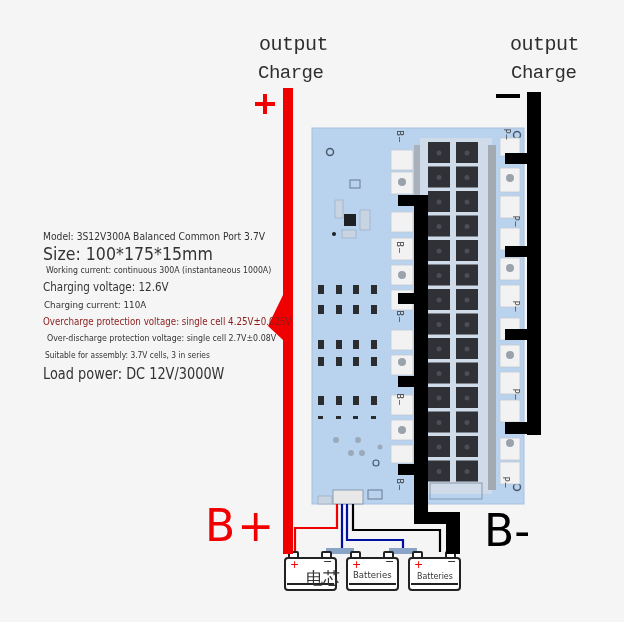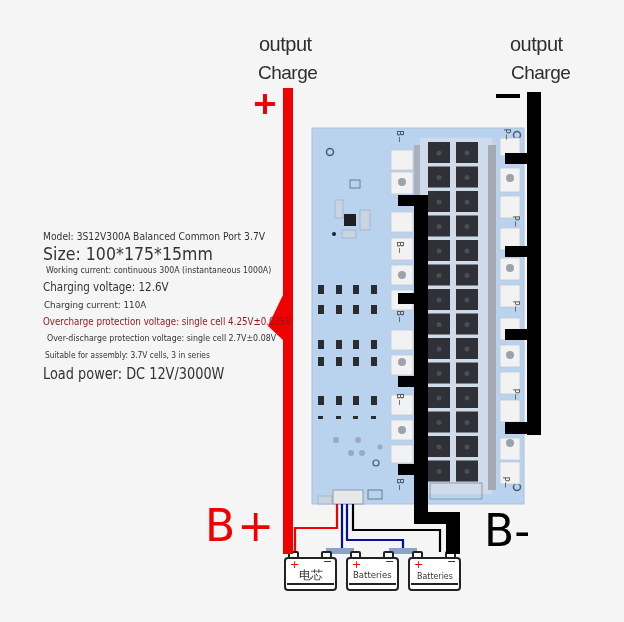--- a/index.html
+++ b/index.html
@@ -1,18 +1,18 @@
 <!DOCTYPE html>
 <html><head>
 <meta charset="utf-8">
 <style>
   html, body { margin:0; padding:0; }
   body { width:624px; height:622px; background:#f5f5f5; position:relative; overflow:hidden; font-family:"DejaVu Sans", sans-serif; }
   .abs { position:absolute; }
-  .lbl { font-family:Liberation Sans, sans-serif; color:#2e2e2e; white-space:nowrap; letter-spacing:-0.5px; }
+  .lbl { font-family:Liberation Mono, monospace; color:#2e2e2e; white-space:nowrap; letter-spacing:-0.5px; }
   .spec { font-family:"DejaVu Sans", sans-serif; color:#333; white-space:nowrap; transform-origin:left top; }
 </style>
 </head>
 <body>
 
 <svg class="abs" style="left:0;top:0" width="624" height="622">
 
   <g>
     <rect x="312" y="128" width="212" height="376" fill="#b9d3ee" stroke="#a8c2de" stroke-width="1"></rect>
 
@@ -260,21 +260,21 @@
 <div class="abs" style="left:393px;top:395px;font-size:8px;color:#333;transform:rotate(90deg);">B−</div>
 <div class="abs" style="left:393px;top:480px;font-size:8px;color:#333;transform:rotate(90deg);">B−</div>
 <div class="abs" style="left:501px;top:130px;font-size:8px;color:#333;transform:rotate(90deg);">P−</div>
 <div class="abs" style="left:510px;top:217px;font-size:8px;color:#333;transform:rotate(90deg);">P−</div>
 <div class="abs" style="left:510px;top:302px;font-size:8px;color:#333;transform:rotate(90deg);">P−</div>
 <div class="abs" style="left:510px;top:390px;font-size:8px;color:#333;transform:rotate(90deg);">P−</div>
 <div class="abs" style="left:500px;top:478px;font-size:8px;color:#333;transform:rotate(90deg);">P−</div>
 
 <div class="abs" style="left:290px;top:558px;font-size:11px;color:#f00000;">+</div>
 <div class="abs" style="left:323px;top:555px;font-size:11px;color:#222;">−</div>
-<div class="abs" style="left:299px;top:567px;font-size:12px;color:#333;">电芯</div>
+<div class="abs" style="left:306px;top:567px;font-size:17px;color:#333;">电芯</div>
 
 <div class="abs" style="left:352px;top:558px;font-size:11px;color:#f00000;">+</div>
 <div class="abs" style="left:385px;top:555px;font-size:11px;color:#222;">−</div>
 <div class="abs" style="left:353px;top:569px;font-size:9.5px;color:#333;transform:scaleX(0.9);transform-origin:left top;">Batteries</div>
 
 <div class="abs" style="left:414px;top:558px;font-size:11px;color:#f00000;">+</div>
 <div class="abs" style="left:447px;top:555px;font-size:11px;color:#222;">−</div>
 <div class="abs" style="left:417px;top:571px;font-size:9px;color:#333;transform:scaleX(0.88);transform-origin:left top;">Batteries</div>
 
 </body></html>

